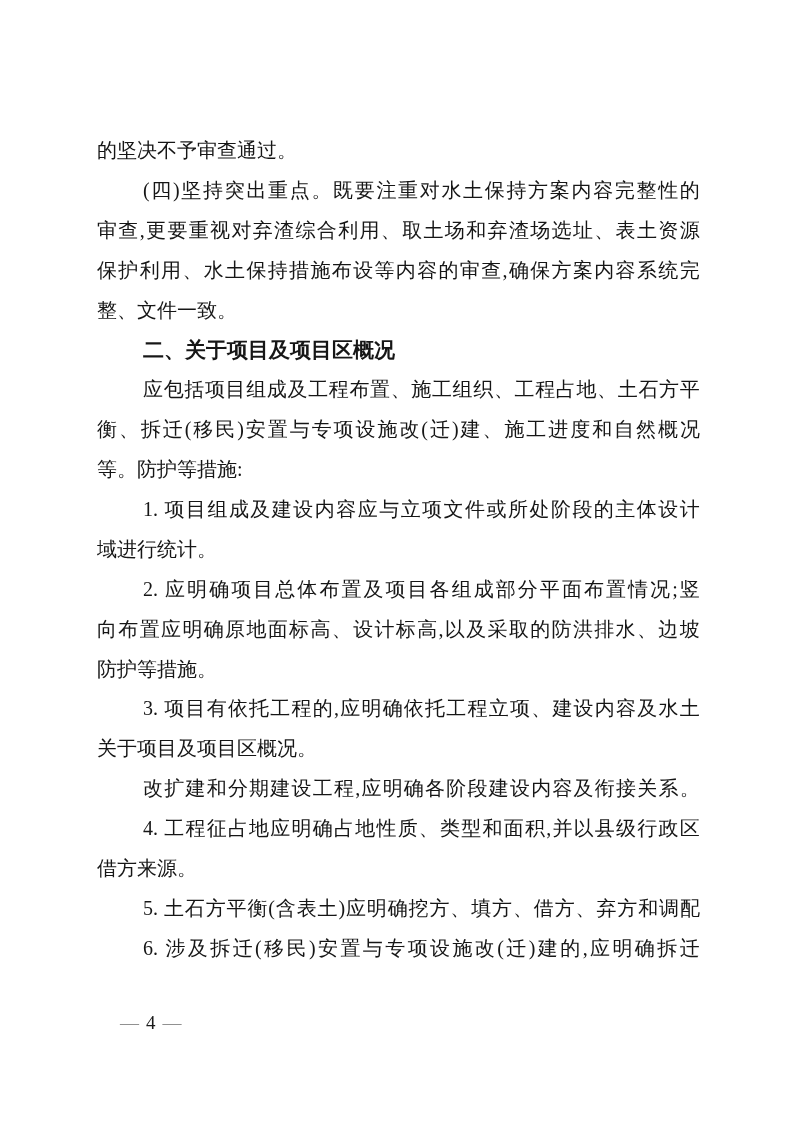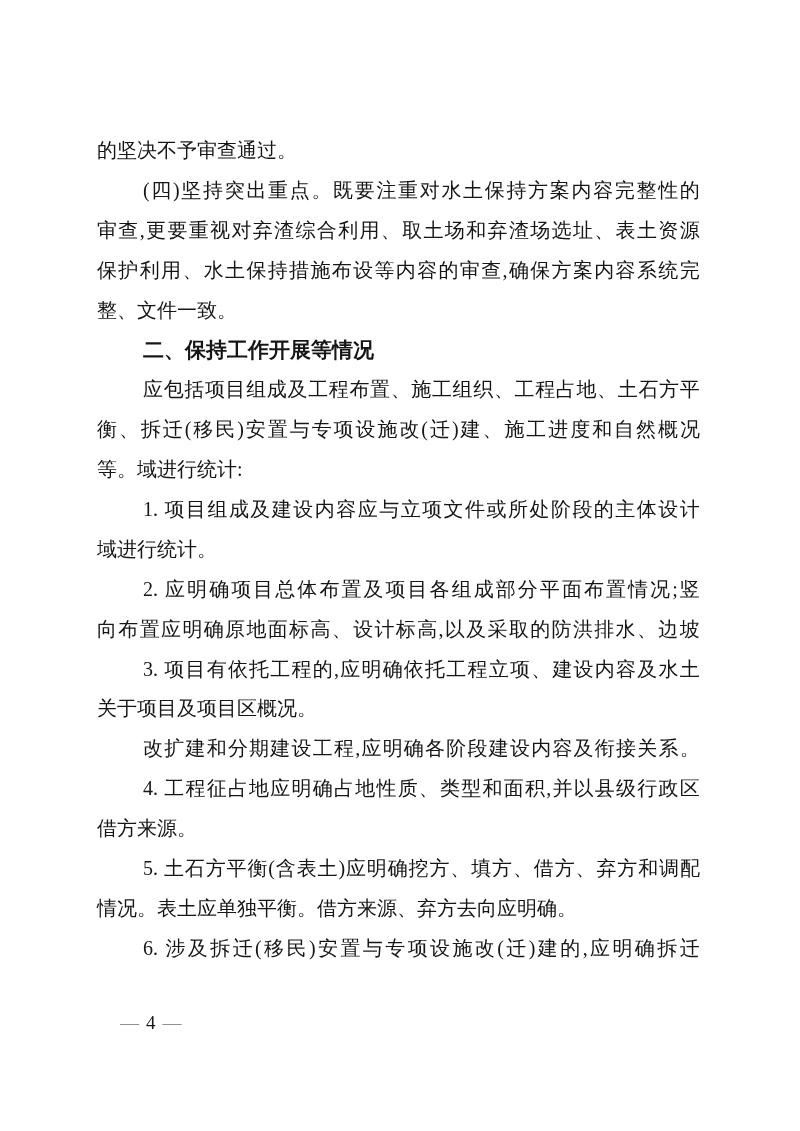--- a/index.html
+++ b/index.html
@@ -141,21 +141,21 @@
         <span>保</span>
         <span>方</span>
         <span>案</span>
         <span>内</span>
         <span>容</span>
         <span>系</span>
         <span>统</span>
         <span>完</span>
       </div>
       <div class="line">整、文件一致。</div>
-      <div class="line indent heading">二、保持工作开展等情况</div>
+      <div class="line indent heading">二、关于项目及项目区概况</div>
       <div class="line indent justify">
         <span>应</span>
         <span>包</span>
         <span>括</span>
         <span>项</span>
         <span>目</span>
         <span>组</span>
         <span>成</span>
         <span>及</span>
         <span>工</span>
@@ -203,21 +203,21 @@
         <span>施</span>
         <span>工</span>
         <span>进</span>
         <span>度</span>
         <span>和</span>
         <span>自</span>
         <span>然</span>
         <span>概</span>
         <span>况</span>
       </div>
-      <div class="line">等。域进行统计:</div>
+      <div class="line">等。防护等措施:</div>
       <div class="line indent justify">
         <span>1. </span>
         <span>项</span>
         <span>目</span>
         <span>组</span>
         <span>成</span>
         <span>及</span>
         <span>建</span>
         <span>设</span>
         <span>内</span>
@@ -292,20 +292,21 @@
         <span>取</span>
         <span>的</span>
         <span>防</span>
         <span>洪</span>
         <span>排</span>
         <span>水</span>
         <span>、</span>
         <span>边</span>
         <span>坡</span>
       </div>
+      <div class="line">防护等措施。</div>
       <div class="line indent justify">
         <span>3. </span>
         <span>项</span>
         <span>目</span>
         <span>有</span>
         <span>依</span>
         <span>托</span>
         <span>工</span>
         <span>程</span>
         <span>的</span>
@@ -411,21 +412,20 @@
         <span>、</span>
         <span>借</span>
         <span>方</span>
         <span>、</span>
         <span>弃</span>
         <span>方</span>
         <span>和</span>
         <span>调</span>
         <span>配</span>
       </div>
-      <div class="line">情况。表土应单独平衡。借方来源、弃方去向应明确。</div>
       <div class="line indent justify">
         <span>6. </span>
         <span>涉</span>
         <span>及</span>
         <span>拆</span>
         <span>迁</span>
         <span>(</span>
         <span>移</span>
         <span>民</span>
         <span>)</span>

